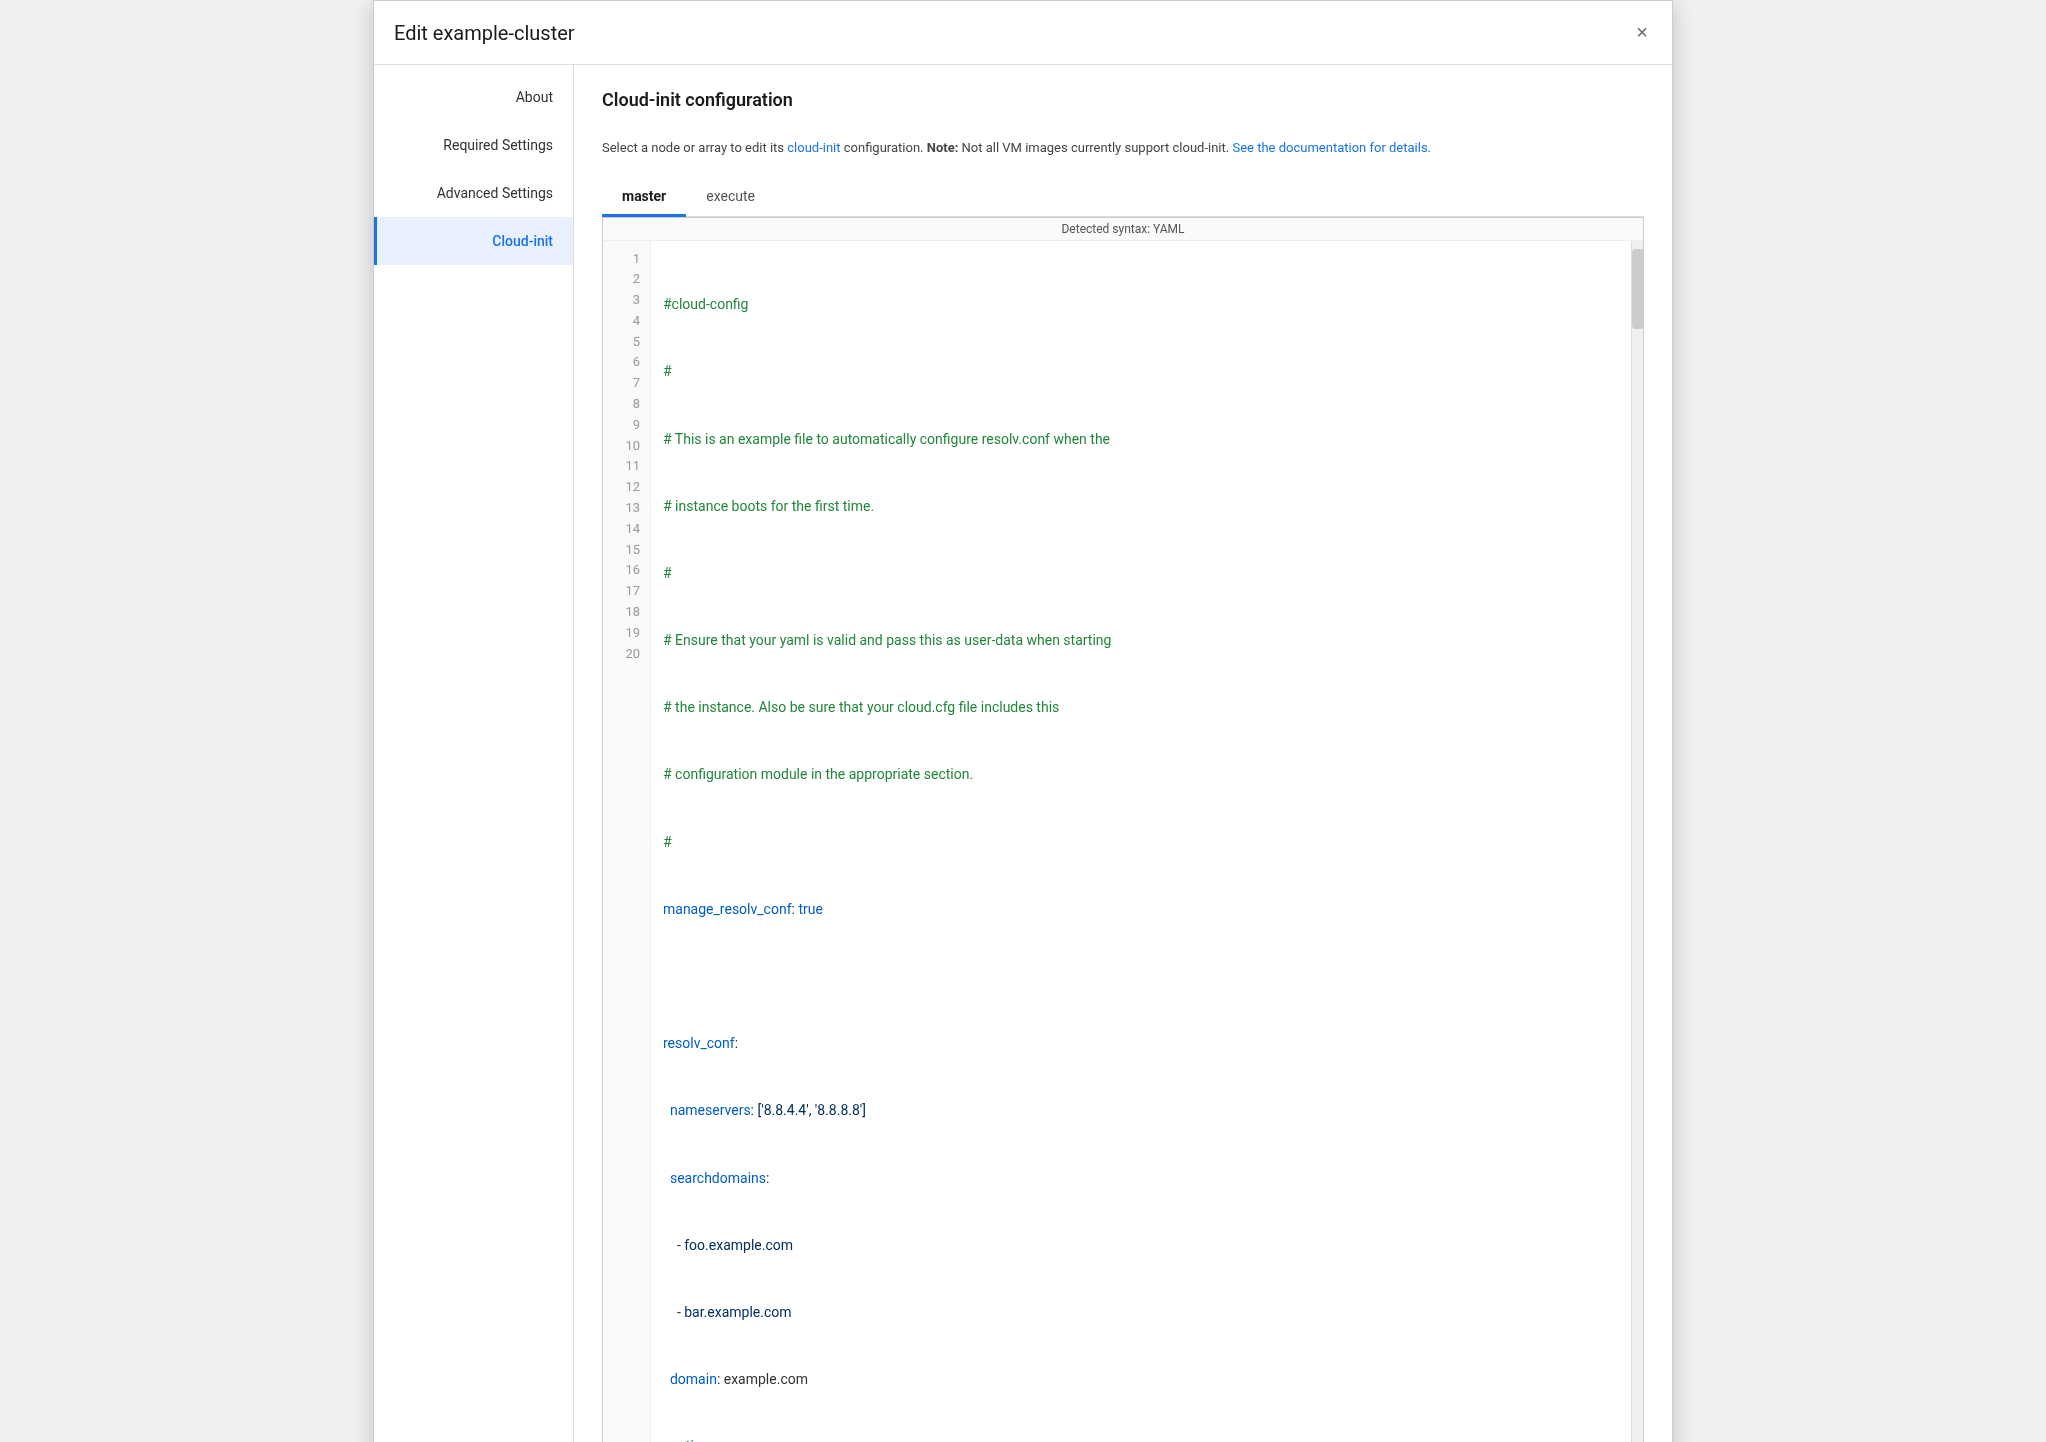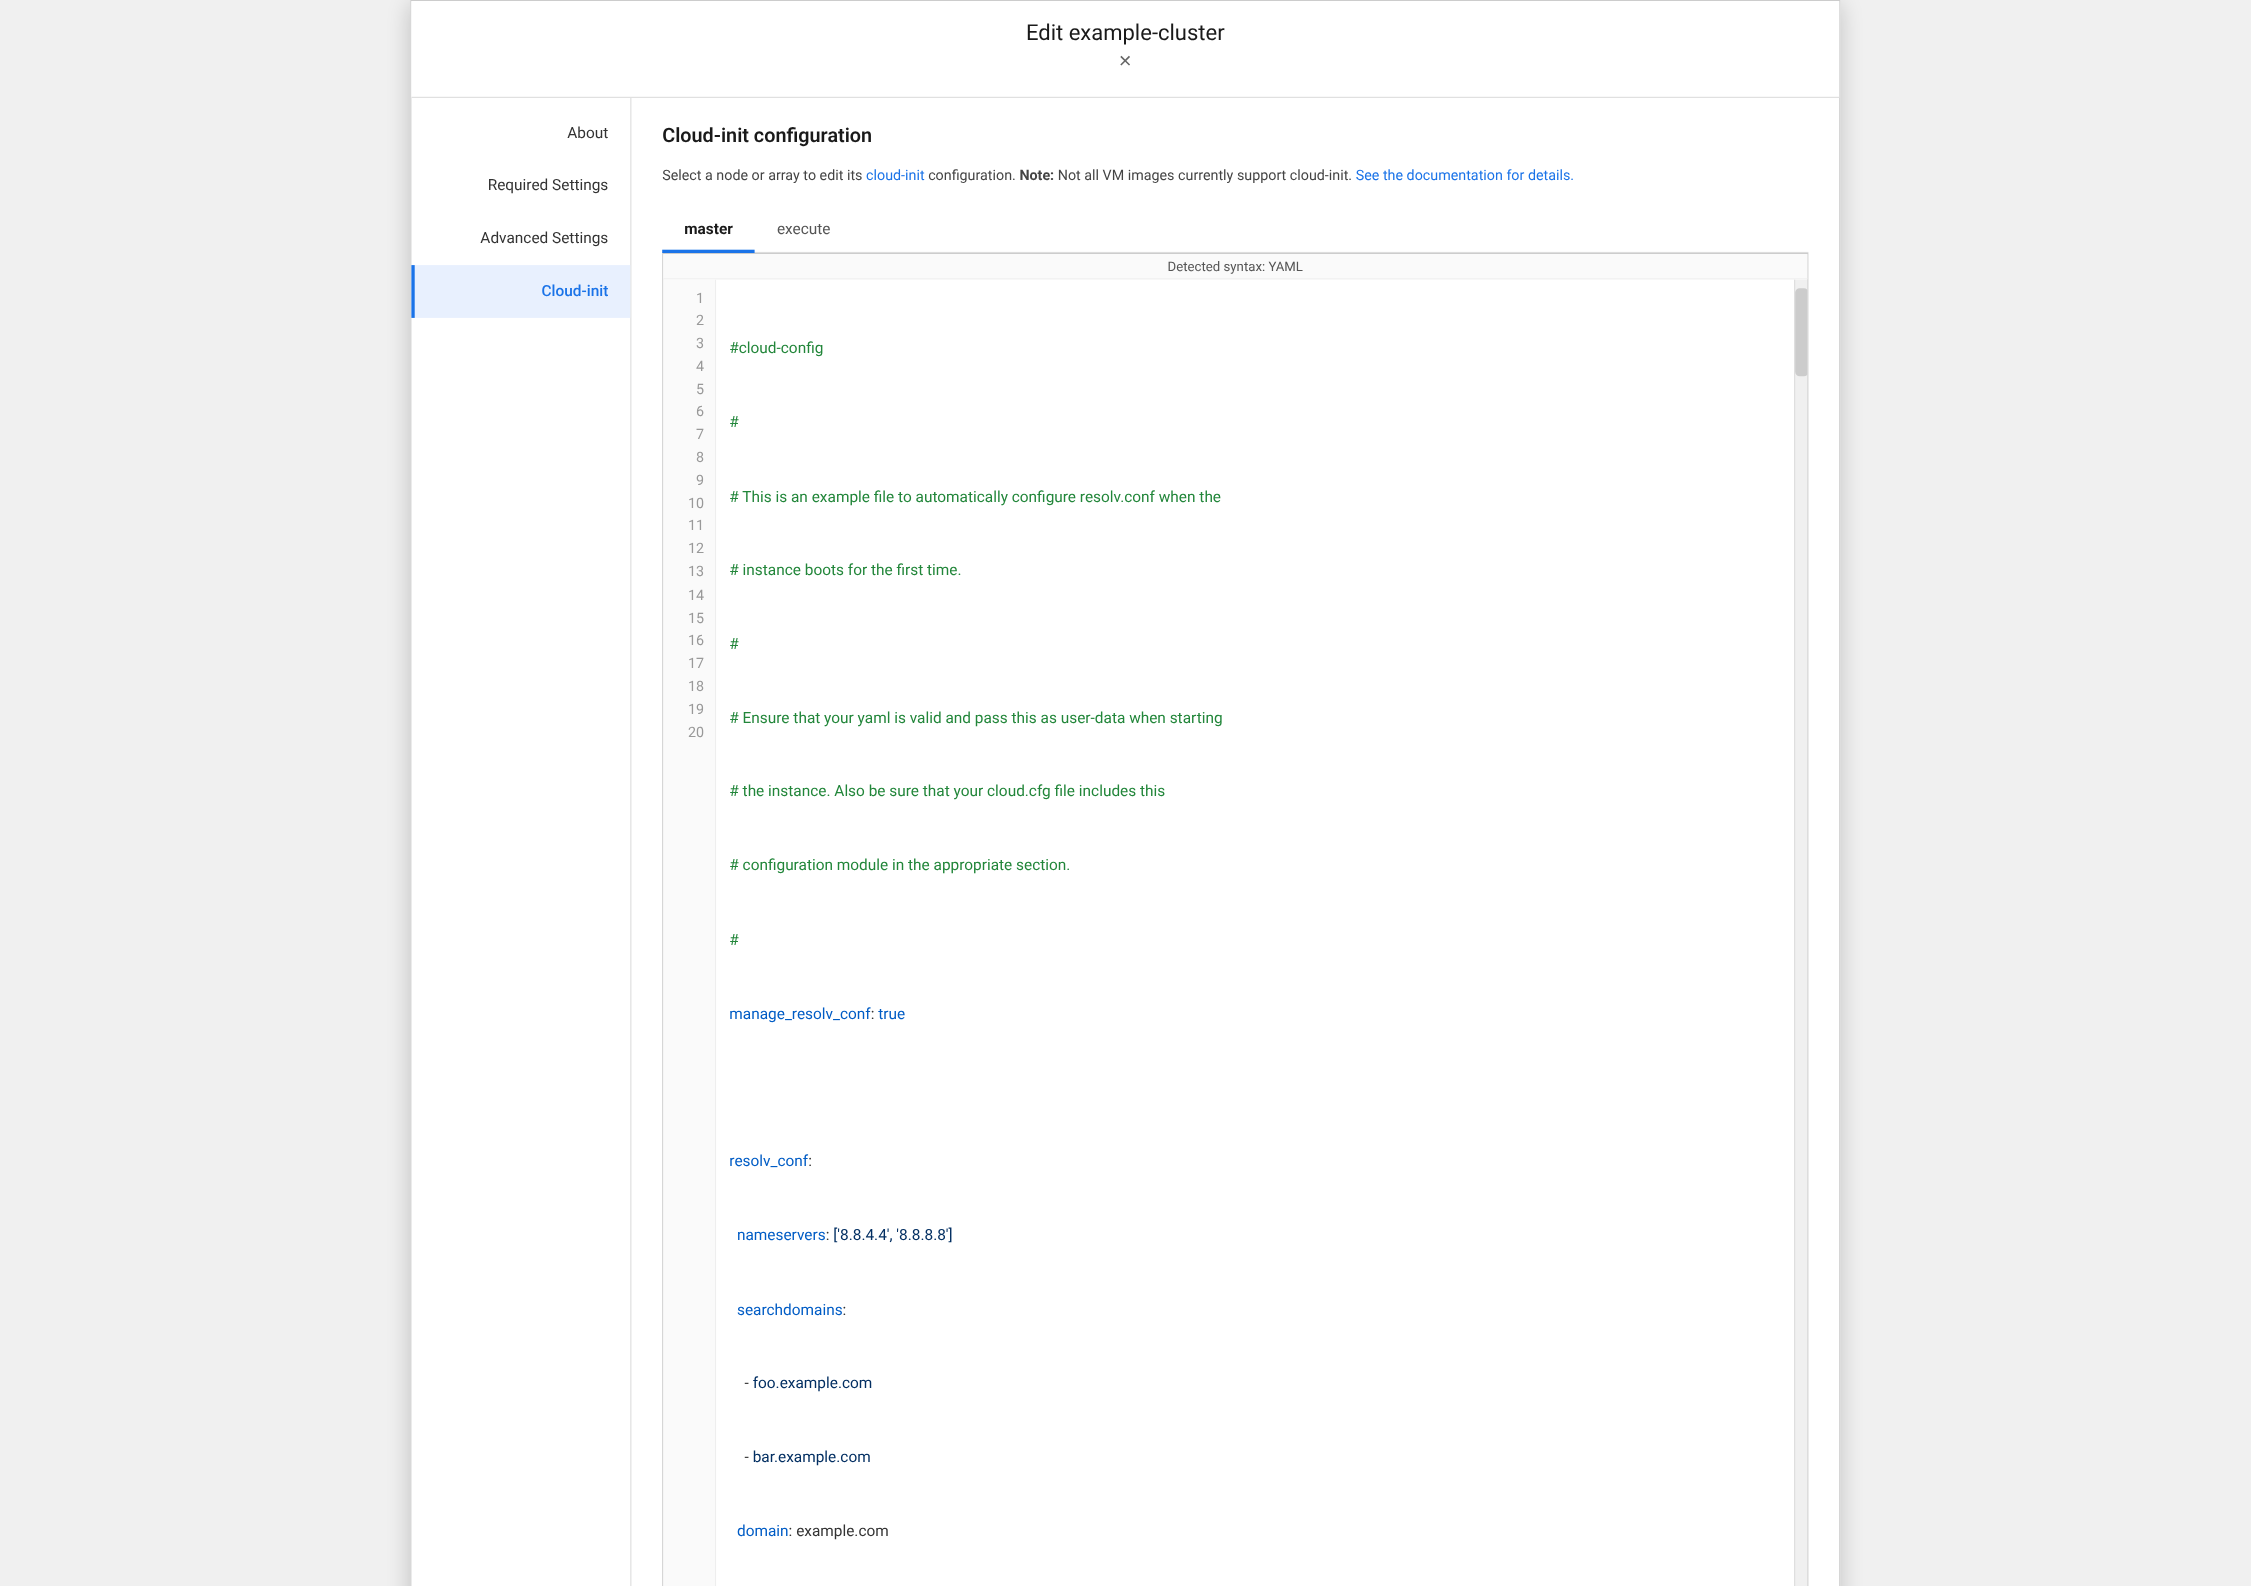--- a/index.html
+++ b/index.html
@@ -21,21 +21,20 @@
       display: flex;
       flex-direction: column;
     }
     .dialog-header {
       display: flex;
       align-items: center;
       justify-content: space-between;
       padding: 16px 20px;
       border-bottom: 1px solid #ddd;
       background: #fff;
-      flex-direction: column;
     }
     .dialog-title {
       font-size: 20px;
       font-weight: 400;
       color: #1a1a1a;
     }
     .close-btn {
       background: none;
       border: none;
       cursor: pointer;
@@ -69,21 +68,21 @@
     }
     .main-content {
       flex: 1;
       padding: 24px 28px;
       overflow-y: auto;
     }
     .section-title {
       font-size: 18px;
       font-weight: 600;
       color: #1a1a1a;
-      margin-bottom: 17px;
+      margin-bottom: 28px;
     }
     .section-desc {
       font-size: 13px;
       color: #444;
       margin-bottom: 20px;
       line-height: 1.5;
     }
     .desc-link {
       color: #1a73e8;
       text-decoration: none;

